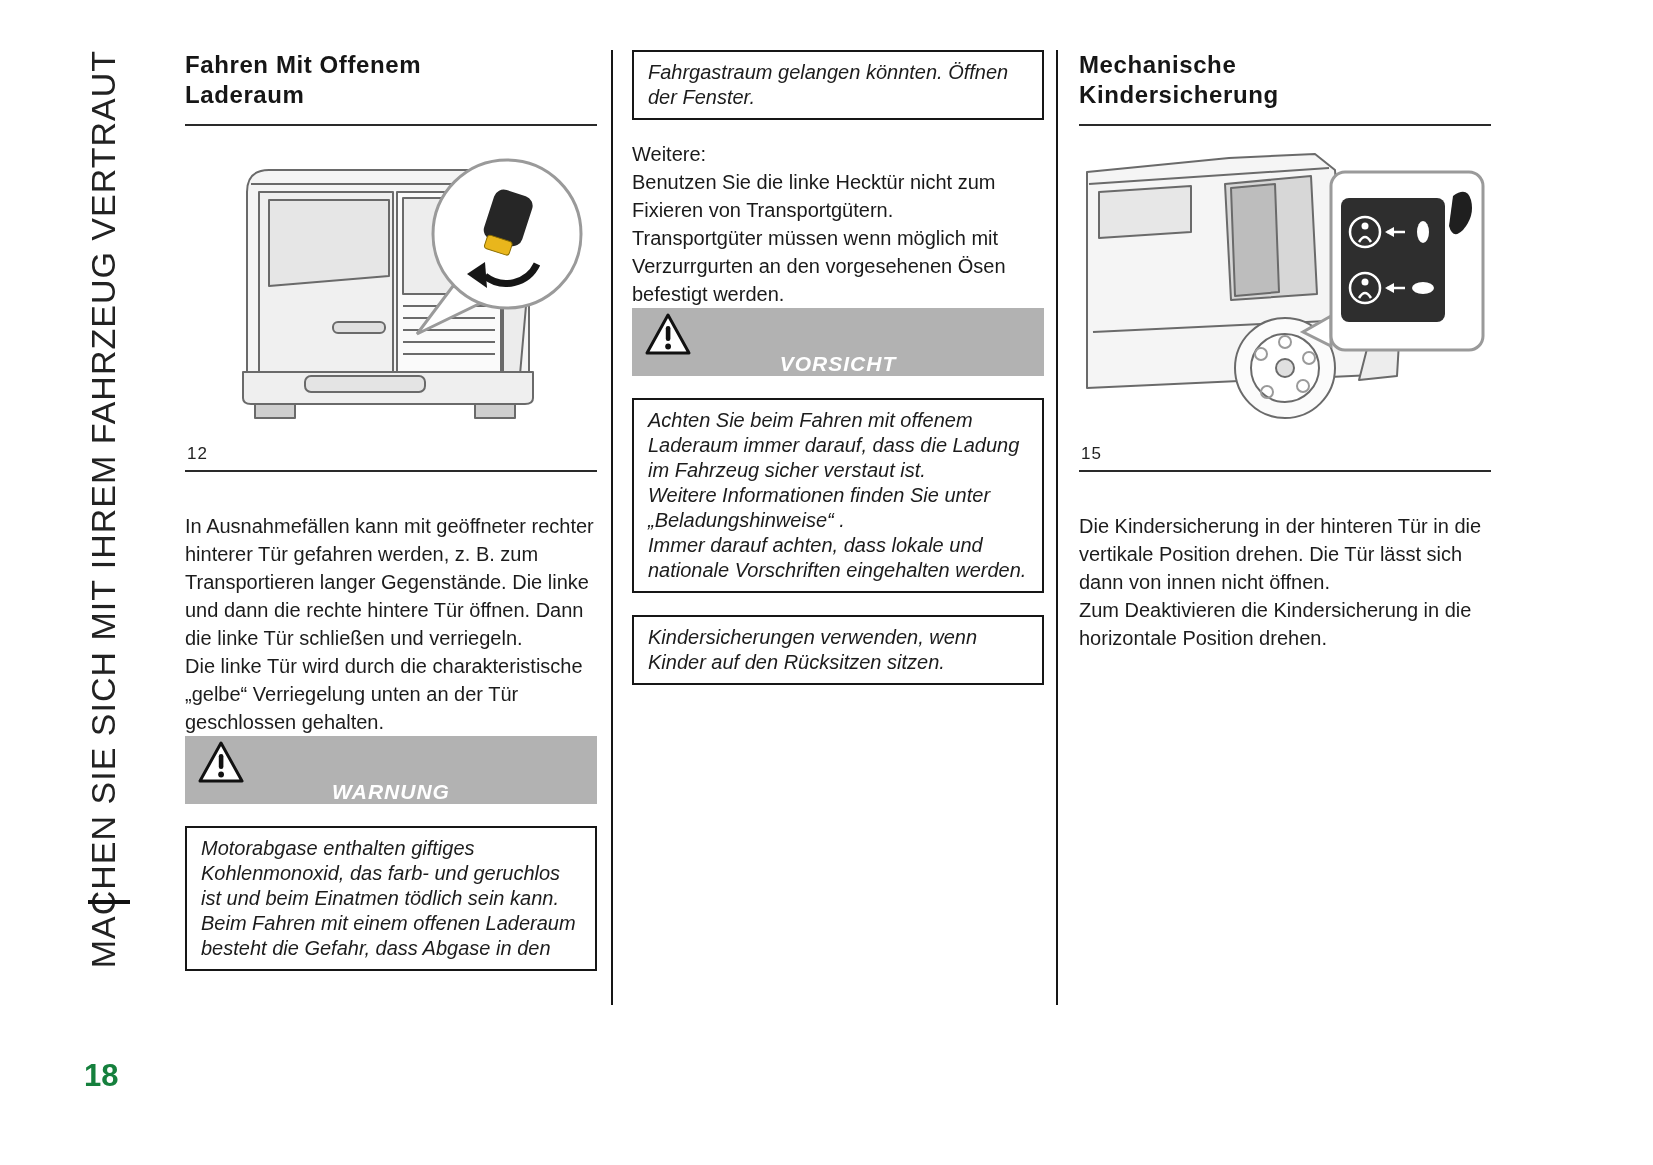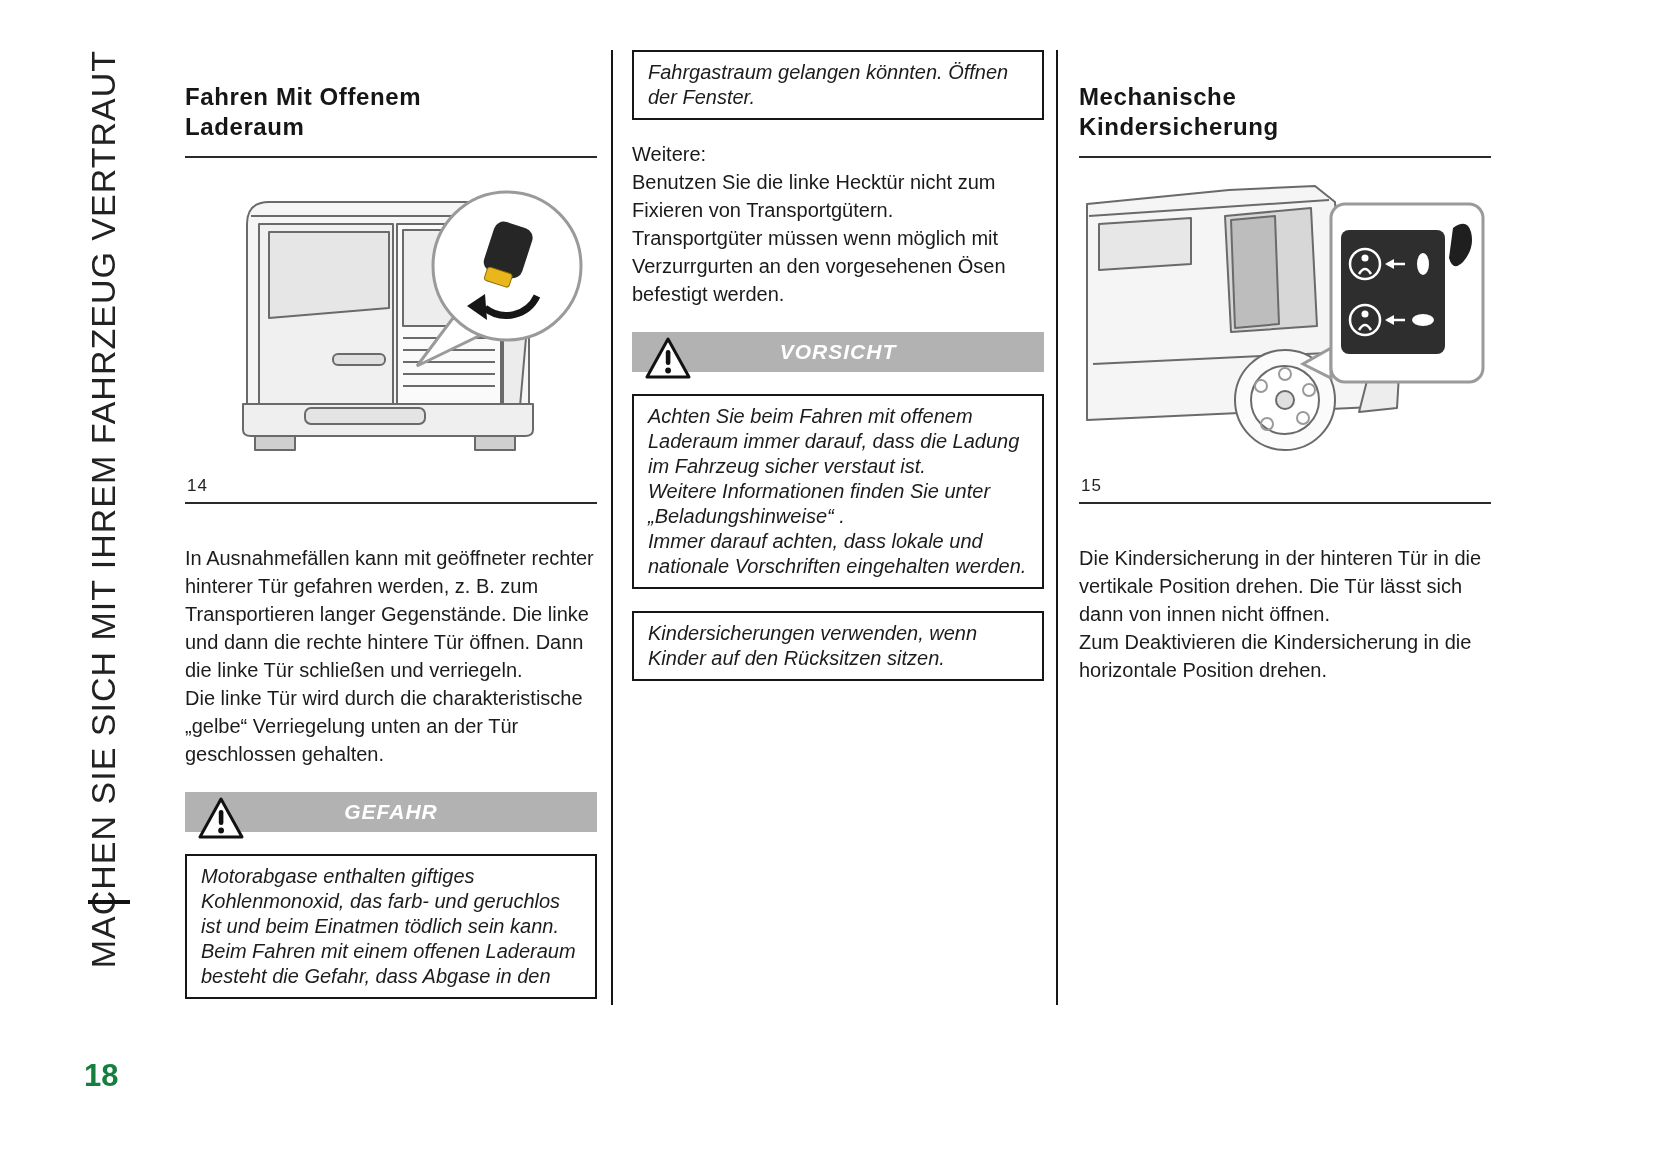--- a/index.html
+++ b/index.html
@@ -22,38 +22,38 @@
   .page-number {
     position:absolute; left:84px; top:1058px; font-size:31px; font-weight:bold; color:#15803d;
   }
   .vdiv { position:absolute; top:50px; width:2px; height:955px; background:#161616; }
   .col { position:absolute; top:50px; width:412px; }
   #col1 { left:185px; }
   #col2 { left:632px; }
   #col3 { left:1079px; }
   .h1 {
     font-size:24px; font-weight:bold; letter-spacing:0.6px; line-height:30px;
-    color:#161616; white-space:pre-line; margin-bottom:14px;margin-top:32px;
+    color:#161616; white-space:pre-line; margin-bottom:14px;
   }
   .h2 {
     font-size:24px; font-weight:bold; letter-spacing:0.6px; line-height:30px;
     color:#161616; white-space:pre-line; margin-top:26px; text-transform:uppercase;
   }
   .rule { height:2px; background:#2a2a2a; }
   .fig { margin:10px 0 2px 0; height:306px; }
   .fig svg { display:block; }
   .fig-num { font-size:17px; color:#222; margin:2px 0 6px 2px; letter-spacing:1px; }
   .body {
     font-size:20px; line-height:28px; margin-top:40px; white-space:pre-line; color:#1c1c1c;
   }
   .note-label { font-size:20px; line-height:28px; margin-top:20px; }
   .note-body { font-size:20px; line-height:28px; white-space:pre-line; }
   .banner {
-    margin-top:24px; height:40px; background:#b2b2b2; position:relative;
-    display:flex; align-items:center;
+    height:68px; background:#b2b2b2; position:relative;
+    display:flex; align-items:flex-end;
   }
   .tri { position:absolute; left:12px; top:3px; width:48px; height:46px; }
   .banner-label {
     width:100%; text-align:center; color:#ffffff; font-weight:bold; font-style:italic;
     font-size:21px; letter-spacing:1px;
   }
   .ibox {
     margin-top:22px; border:2px solid #161616; padding:8px 14px;
     font-style:italic; font-size:20px; line-height:25px; white-space:pre-line; color:#1c1c1c;
   }
@@ -105,35 +105,35 @@
           <g transform="rotate(18 322 92)">
             <rect x="300" y="56" width="40" height="52" rx="10" fill="#262626"></rect>
             <rect x="306" y="104" width="26" height="14" rx="3" fill="#e9b61c" stroke="#8a6d00" stroke-width="1"></rect>
           </g>
           <path d="M352 128 A 34 34 0 0 1 300 140" fill="none" stroke="#161616" stroke-width="7"></path>
           <polygon points="300,126 302,152 282,138" fill="#161616"></polygon>
         </g>
       </svg>
     </figure>
 
-    <div class="fig-num">14</div>
+    <div class="fig-num">12</div>
     <div class="rule"></div>
 
     <p class="body">In Ausnahmefällen kann mit geöffneter rechter hinterer Tür gefahren werden, z. B. zum Transportieren langer Gegenstände. Die linke und dann die rechte hintere Tür öffnen. Dann die linke Tür schließen und verriegeln.
 Die linke Tür wird durch die charakteristische „gelbe“ Verriegelung unten an der Tür geschlossen gehalten.</p>
 
     <div class="banner">
       <span class="tri">
         <svg width="48" height="46" viewBox="0 0 48 46">
           <path d="M24 4 L45 42 H3 Z" fill="#ffffff" stroke="#111" stroke-width="3" stroke-linejoin="round"></path>
           <rect x="21.8" y="15" width="4.6" height="15" rx="2.2" fill="#111"></rect>
           <circle cx="24.1" cy="35.5" r="2.9" fill="#111"></circle>
         </svg>
       </span>
-      <span class="banner-label">GEFAHR</span>
+      <span class="banner-label">WARNUNG</span>
     </div>
 
     <div class="ibox">Motorabgase enthalten giftiges Kohlenmonoxid, das farb- und geruchlos ist und beim Einatmen tödlich sein kann. Beim Fahren mit einem offenen Laderaum besteht die Gefahr, dass Abgase in den</div>
   </section>
 
   <section class="col" id="col2">
     <div class="ibox first">Fahrgastraum gelangen könnten. Öffnen der Fenster.</div>
 
     <p class="note-label">Weitere:</p>
     <p class="note-body">Benutzen Sie die linke Hecktür nicht zum Fixieren von Transportgütern.

